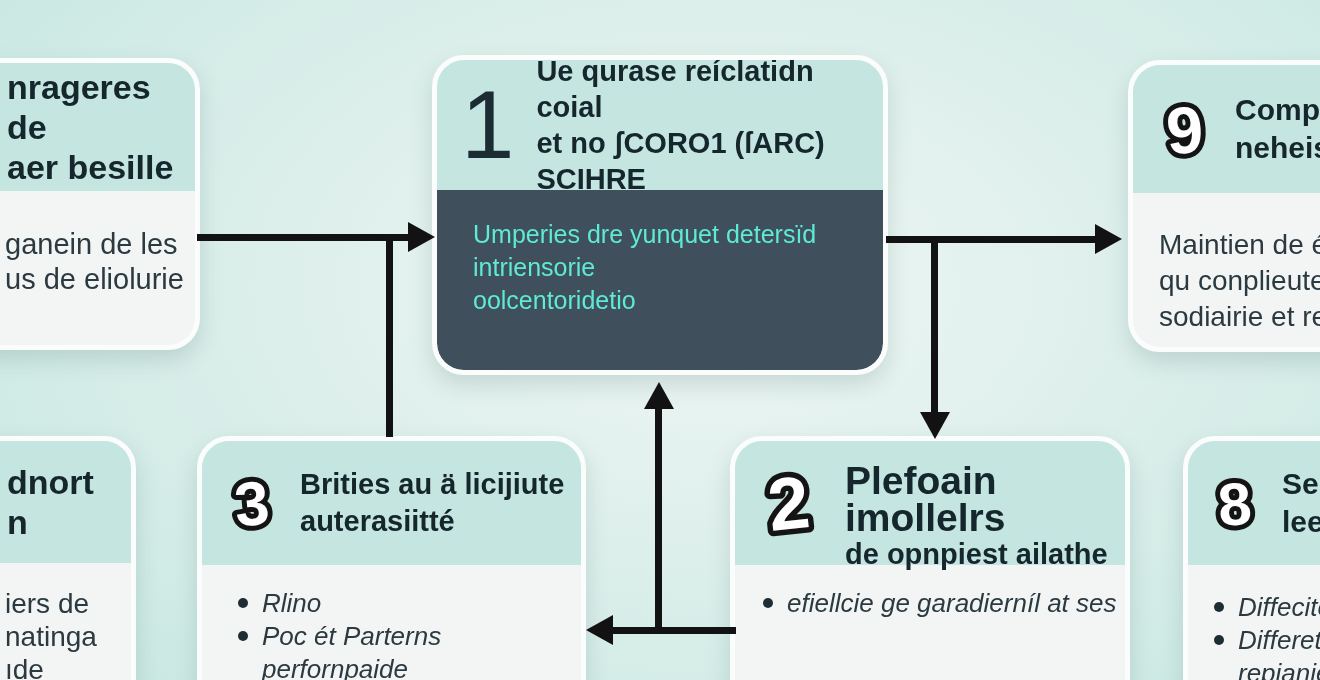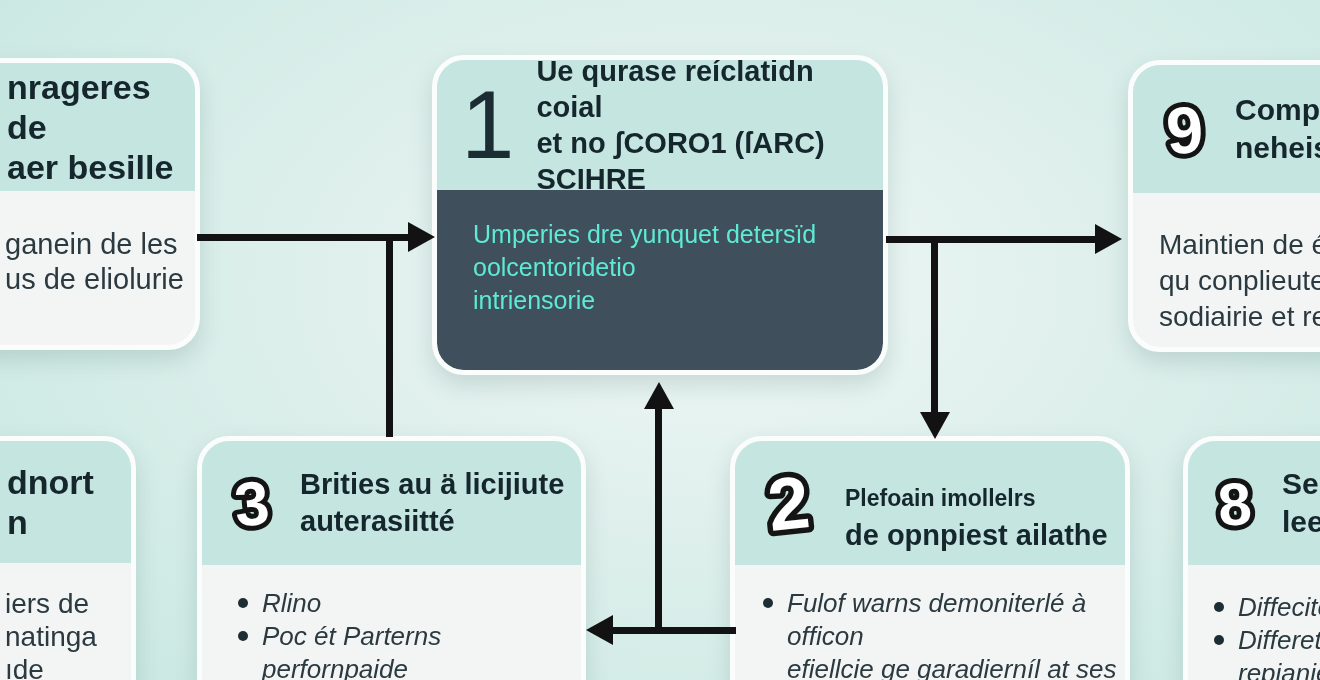--- a/index.html
+++ b/index.html
@@ -67,22 +67,22 @@
   <div class="card" style="left:432px;top:55px;width:456px;height:320px;">
     <div class="card-header" style="height:130px;padding-left:24px;">
       <span class="big-number" style="font-size:96px;">1</span>
       <div class="titles" style="margin-left:6px;justify-content:flex-end;">
         <span class="title-line" style="font-size:29px;line-height:36px;">Ue qurase reíclatidn coial</span>
         <span class="title-line" style="font-size:29px;line-height:36px;">et no ʃCORO1 (ſARC) SCIHRE</span>
       </div>
     </div>
     <div class="dark-panel" style="height:180px;padding:28px 30px 0 36px;font-size:25px;line-height:33px;">
       <span class="body-line">Umperies dre yunquet detersïd</span>
+      <span class="body-line">intriensorie</span>
       <span class="body-line">oolcentoridetio</span>
-      <span class="body-line">intriensorie</span>
     </div>
   </div>
 
   <div class="card" style="left:1128px;top:60px;width:345px;height:292px;">
     <div class="card-header" style="height:128px;padding-left:16px;">
       <svg class="bubble" width="70" height="92" viewBox="0 0 70 92">
         <text x="36" y="70" text-anchor="middle" font-family="Liberation Sans, sans-serif" font-size="66" font-weight="800" paint-order="stroke" stroke="#141414" stroke-width="10" stroke-linejoin="round" fill="#ffffff" transform="rotate(-4 36 50)">9</text>
       </svg>
       <div class="titles">
         <span class="title-line" style="font-size:30px;line-height:38px;">Compa</span>
@@ -136,29 +136,28 @@
       </div>
     </div>
   </div>
 
   <div class="card" style="left:730px;top:436px;width:400px;height:300px;">
     <div class="card-header" style="height:124px;padding-left:14px;">
       <svg class="bubble" width="80" height="96" viewBox="0 0 80 96">
         <text x="40" y="74" text-anchor="middle" font-family="Liberation Sans, sans-serif" font-size="74" font-weight="800" paint-order="stroke" stroke="#141414" stroke-width="11" stroke-linejoin="round" fill="#ffffff" transform="rotate(-6 40 52)">2</text>
       </svg>
       <div class="titles">
-        <span class="title-line" style="font-size:23px;line-height:37px;margin-top:28px;">Plefoain imollelrs</span>
+        <span class="title-line" style="font-size:39px;line-height:37px;margin-top:28px;">Plefoain imollelrs</span>
         <span class="title-line" style="font-size:29px;line-height:37px;">de opnpiest ailathe</span>
       </div>
     </div>
     <div class="card-body" style="padding:22px 6px 0 28px;font-size:26px;line-height:33px;">
       <div class="bullet">
         <span class="dot"></span>
         <div class="bl">
-          <span class="body-line">Fulof warns demoniterlé à officon</span>
           <span class="body-line">efiellcie ge garadierníl at ses</span>
 
         </div>
       </div>
     </div>
   </div>
 
   <div class="card" style="left:1183px;top:436px;width:300px;height:300px;">
     <div class="card-header" style="height:124px;padding-left:14px;">
       <svg class="bubble" width="64" height="88" viewBox="0 0 64 88">

